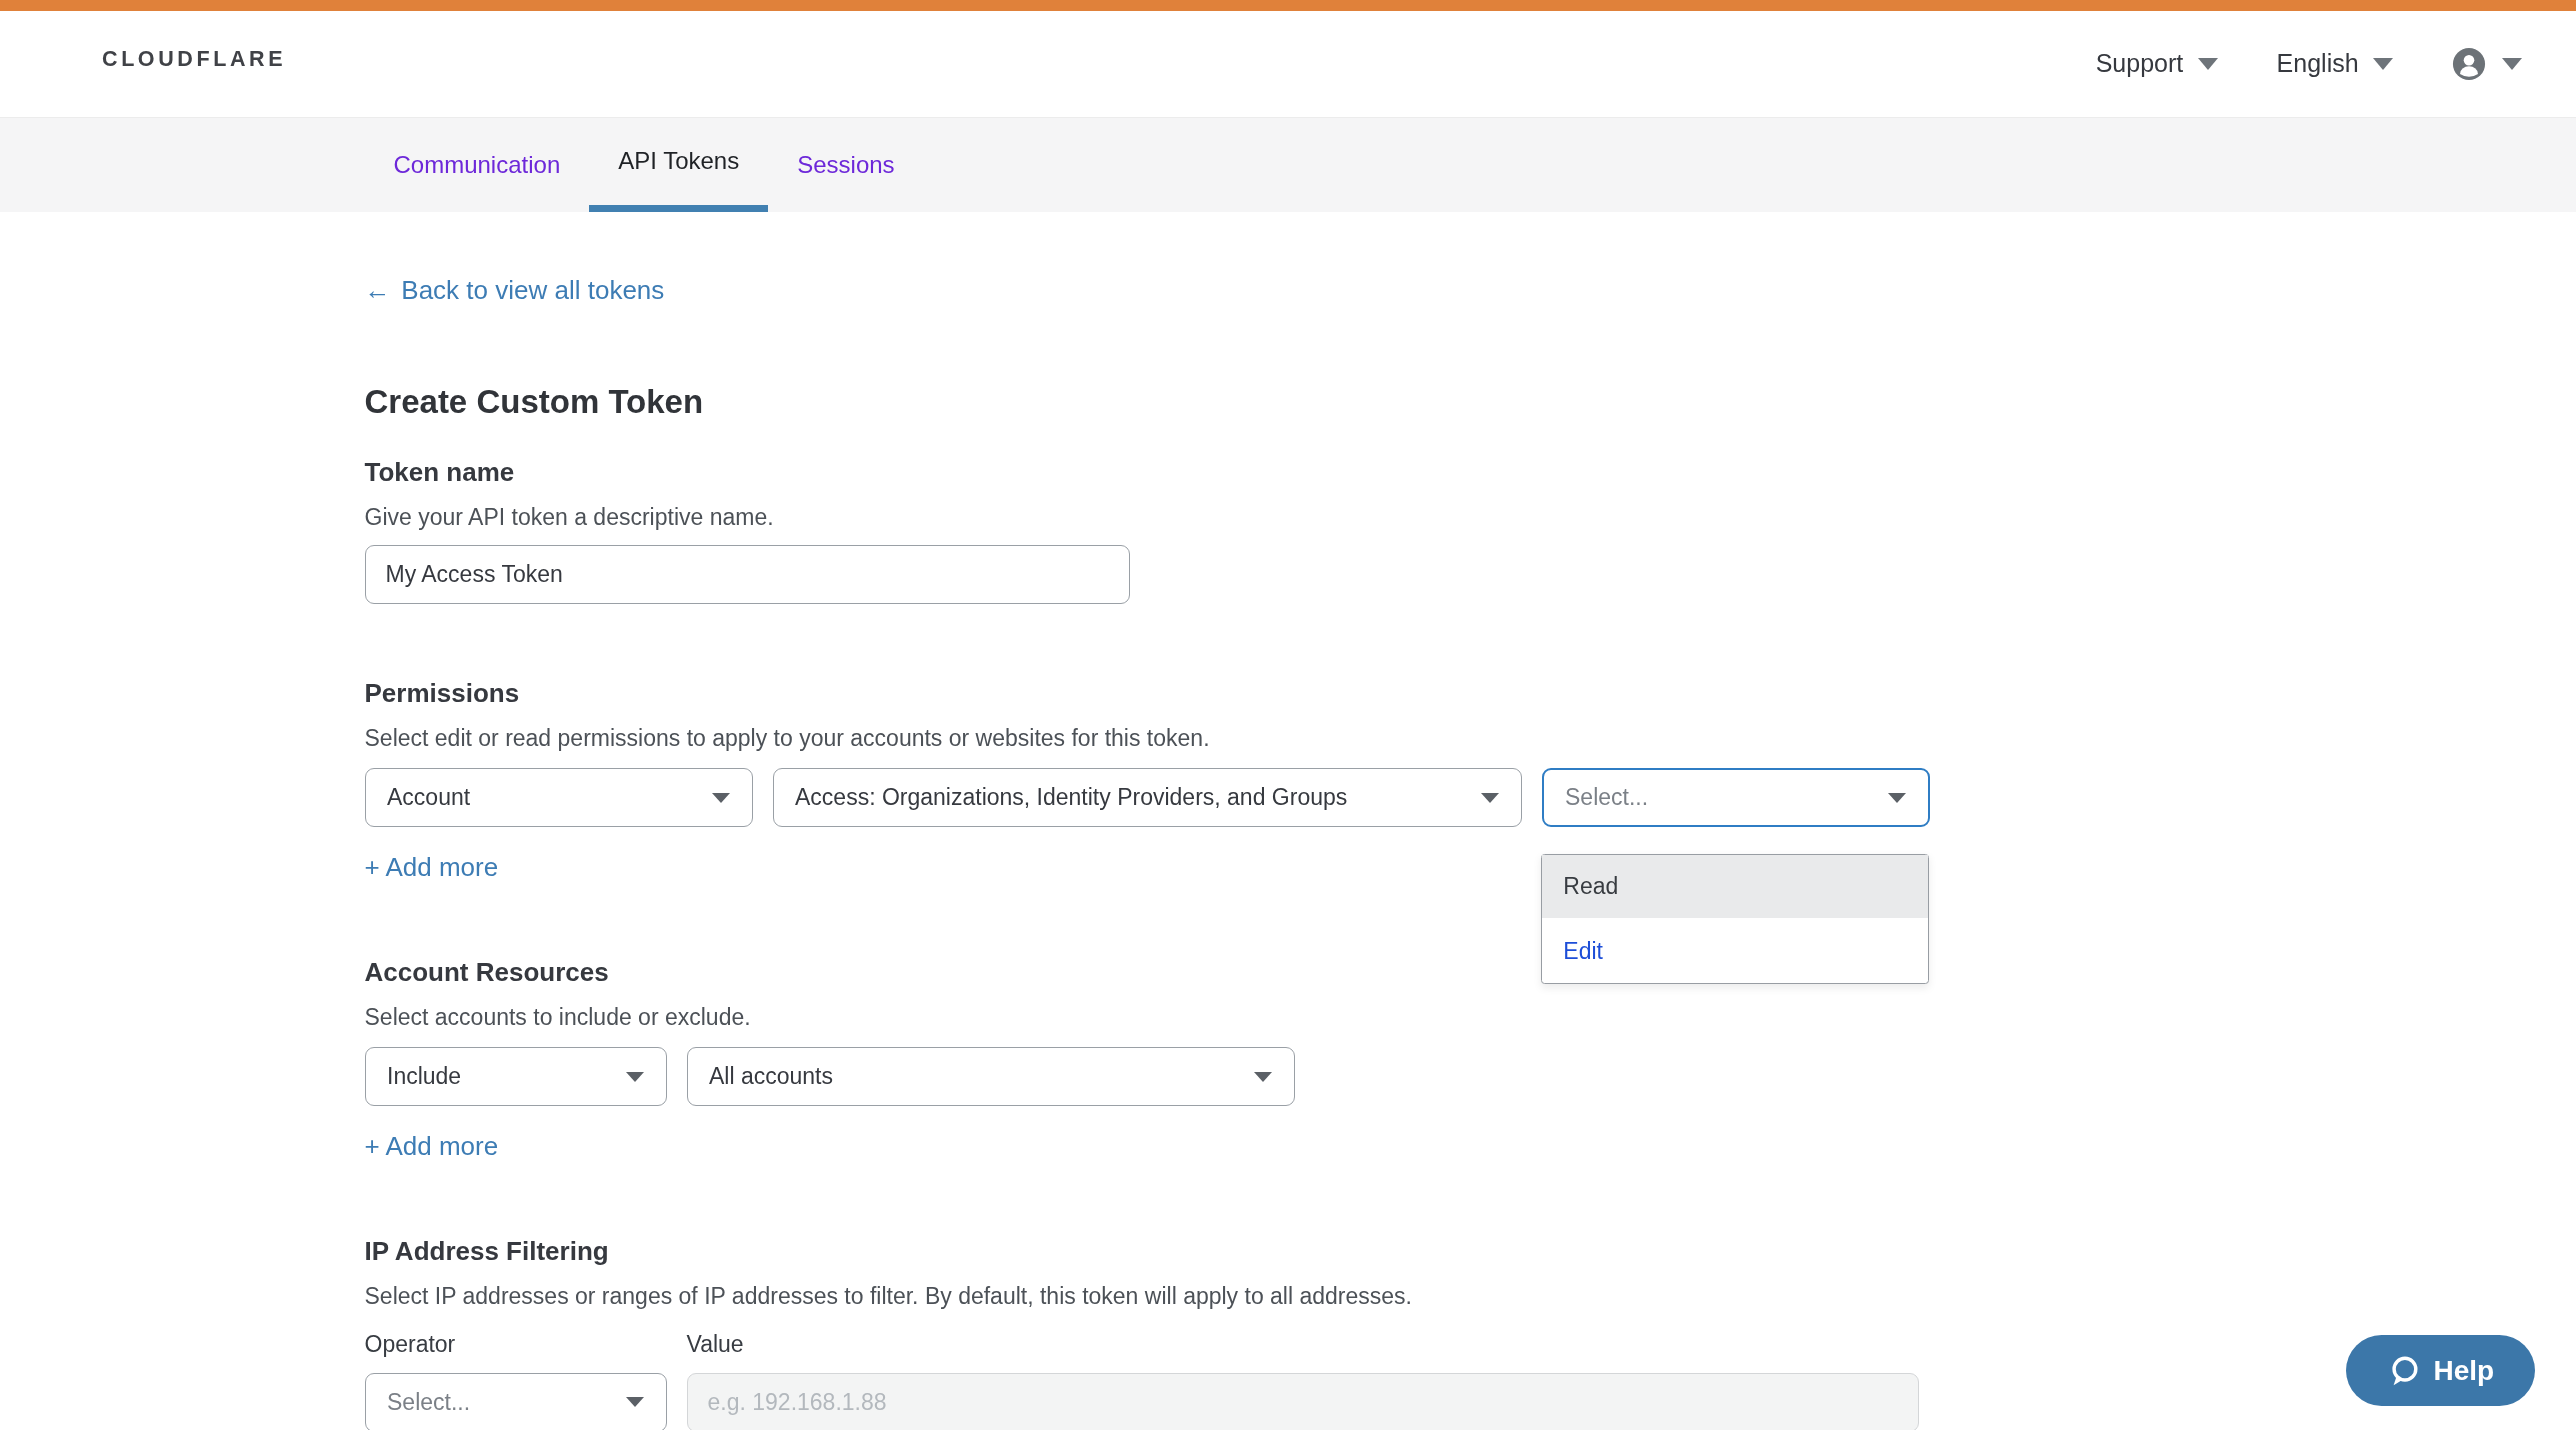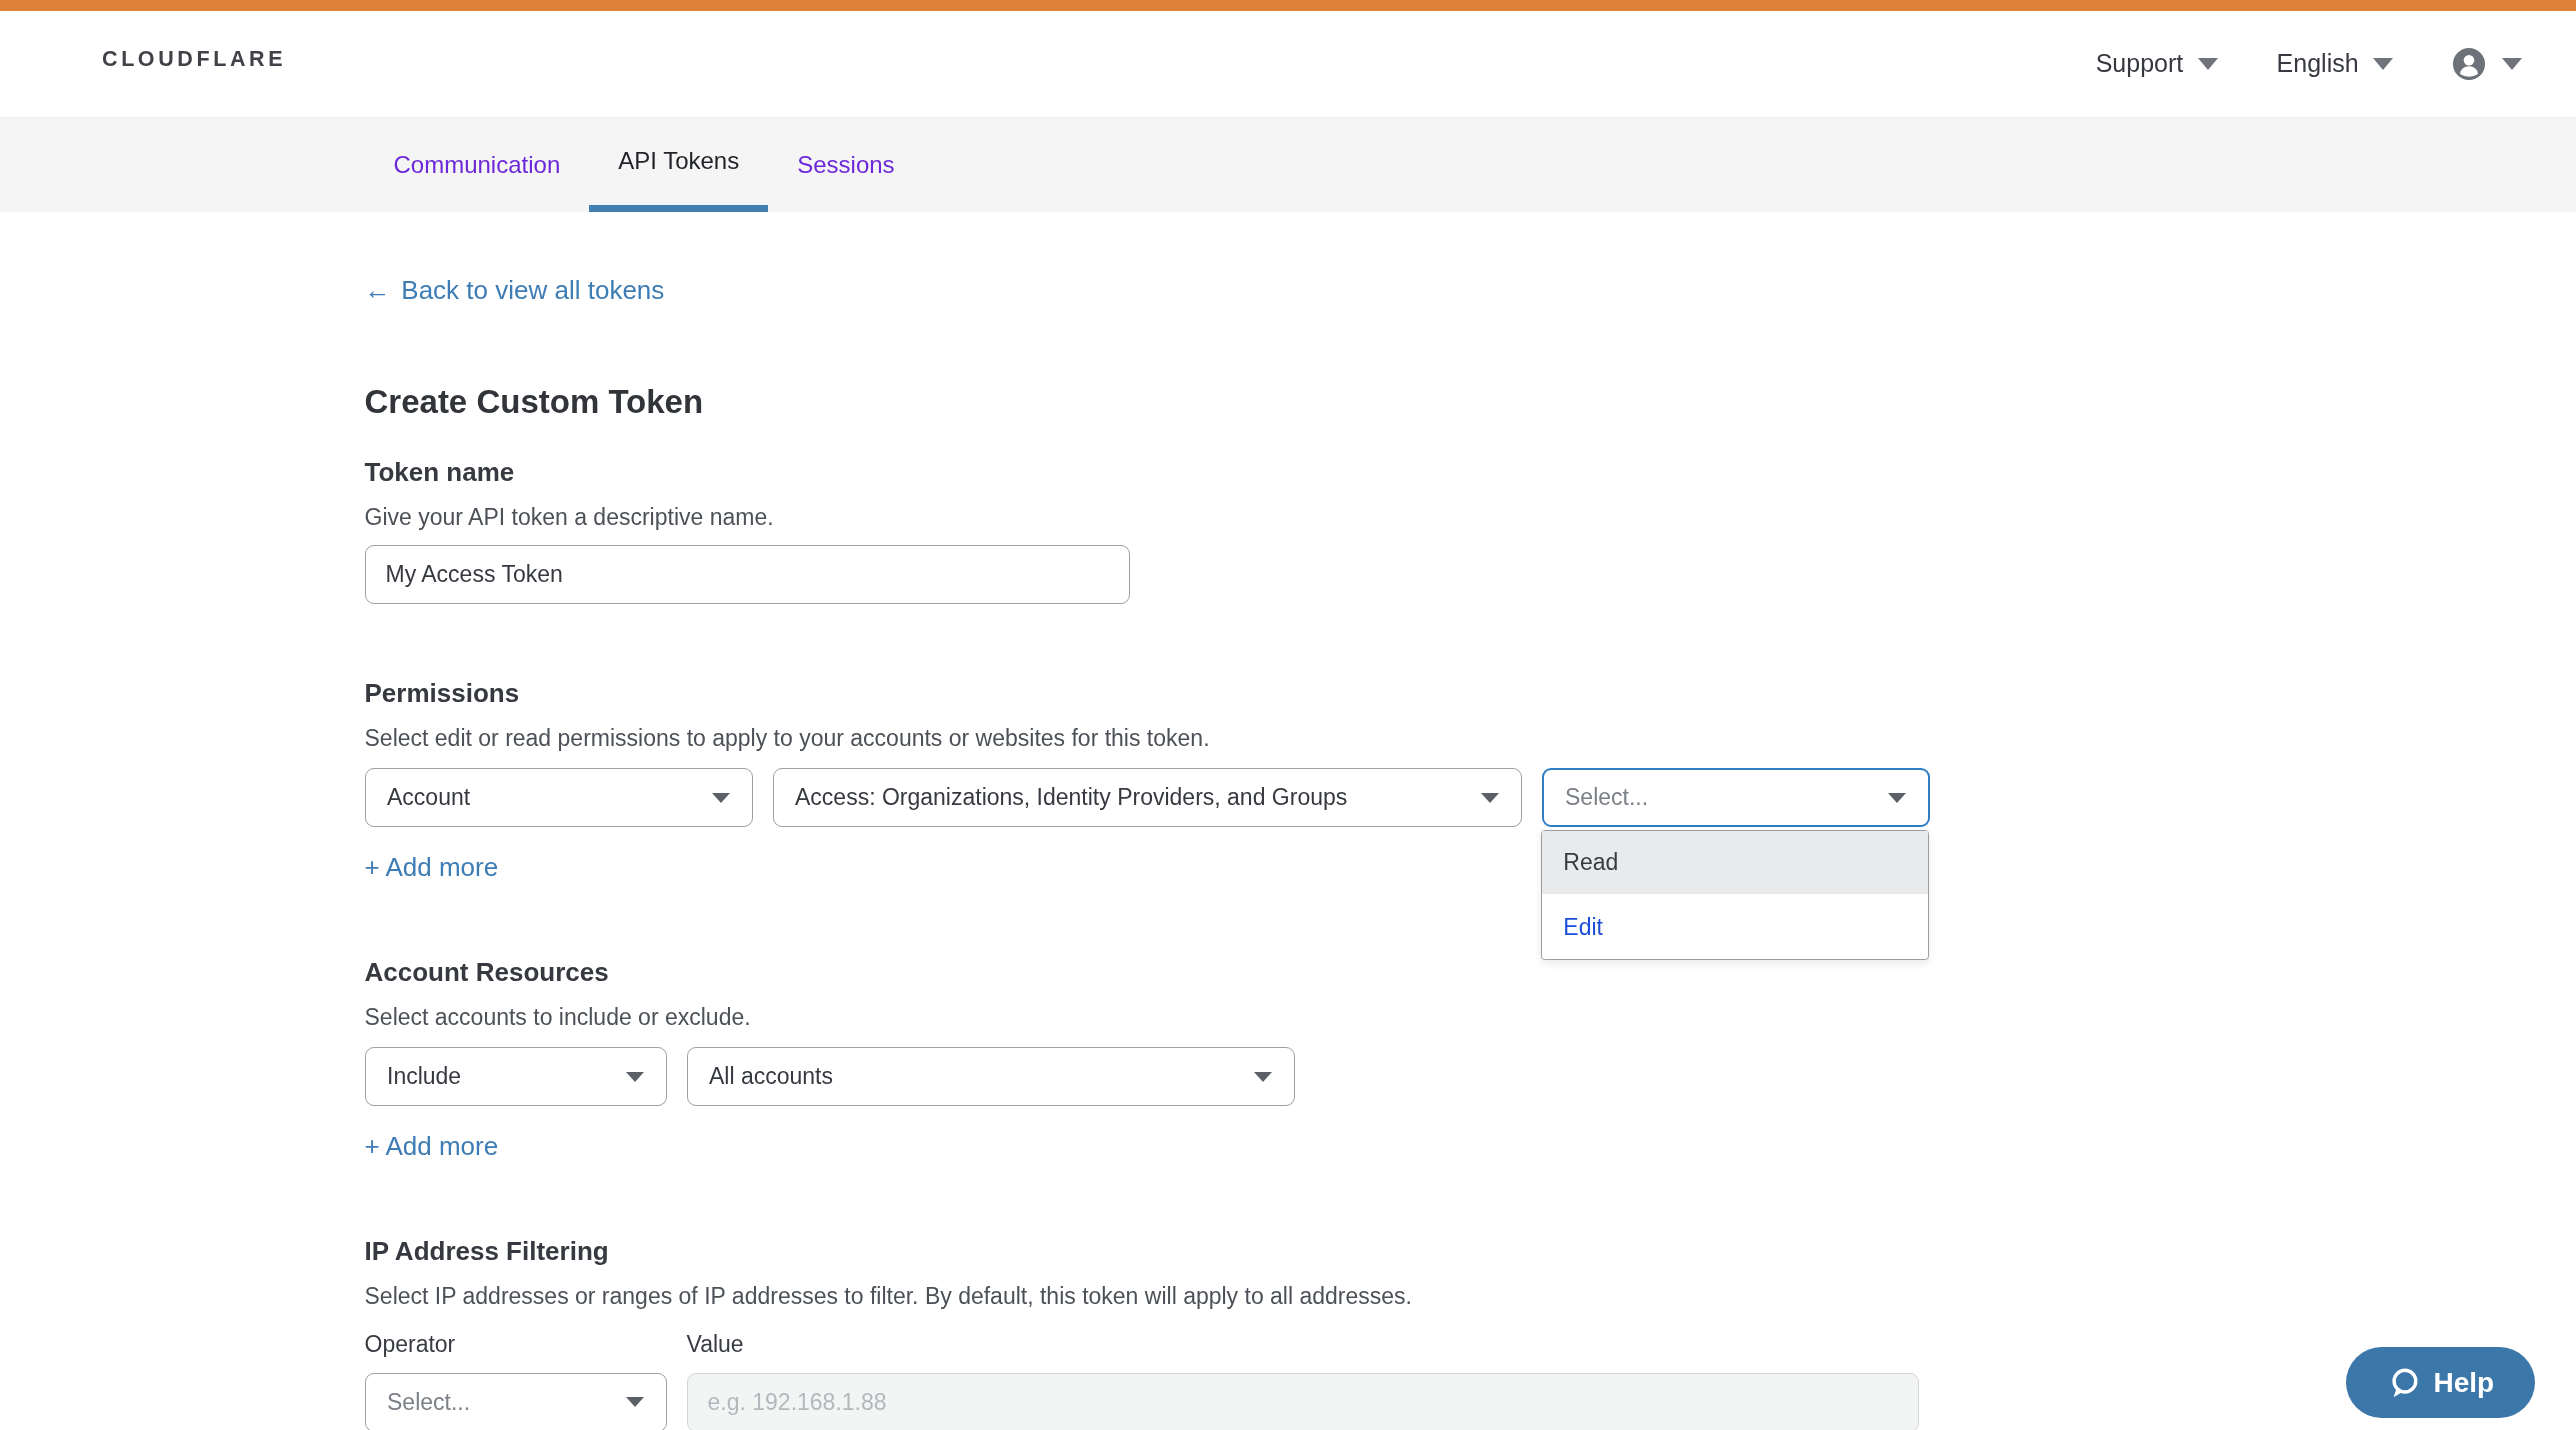--- a/index.html
+++ b/index.html
@@ -51,38 +51,38 @@
               display:flex; align-items:center; justify-content:space-between;
               padding:0 21.5px; font-size:23px; color:#36393f; cursor:pointer; position:relative; }
   .dd-scope   { width:388px; }
   .dd-resource{ width:749px; }
   .dd-level   { width:388px; border:2.7px solid #2f7dc4; }
   .dd-include { width:302px; }
   .dd-accounts{ width:608px; }
   .dd-operator{ width:302px; }
   .placeholder-text { color:#7b8087; }
 
-  .menu { position:absolute; top:60px; left:-2.7px; width:388px; background:#fff;
+  .menu { position:absolute; top:84px; left:-2.7px; width:388px; background:#fff;
           border:1.8px solid #989da3; border-radius:3.6px; z-index:5;
           box-shadow:0 3.6px 9px rgba(0,0,0,.08); }
   .menu-item { height:64px; display:flex; align-items:center; padding:0 21.5px;
                font-size:23px; color:#1d4ed8; cursor:pointer; }
   .menu-item.highlight { background:#e9eaeb; color:#383c41; border-bottom:1.8px solid #fff; }
 
   .add-more { margin-top:25px; color:#3d7cb4; font-size:26px; cursor:pointer; width:fit-content; }
 
   .label-row { margin-top:21px; display:flex; font-size:23px; color:#383c42; }
   .label-op  { width:322px; }
   .value-input { width:1232px; height:59px; background:#f3f4f4; border:1.8px solid #d4d6d8;
                  border-radius:9px; font-size:23px; padding:0 20px; outline:none;
                  font-family:"Liberation Sans", sans-serif; color:#55595f; }
   .value-input::placeholder { color:#b3b8bd; }
 
   
-  .help-btn { position:fixed; right:41px; bottom:12px; width:189px; height:71px; border-radius:36px;
+  .help-btn { position:fixed; right:41px; bottom:24px; width:189px; height:71px; border-radius:36px;
               background:#3c77a9; color:#fff; display:flex; align-items:center; justify-content:center;
               gap:12.6px; font-size:28px; font-weight:bold; cursor:pointer; border:none; }
 </style>
 </head>
 <body>
 
 <div class="topstrip"></div>
 
 <header class="header">
   <div class="logo">

